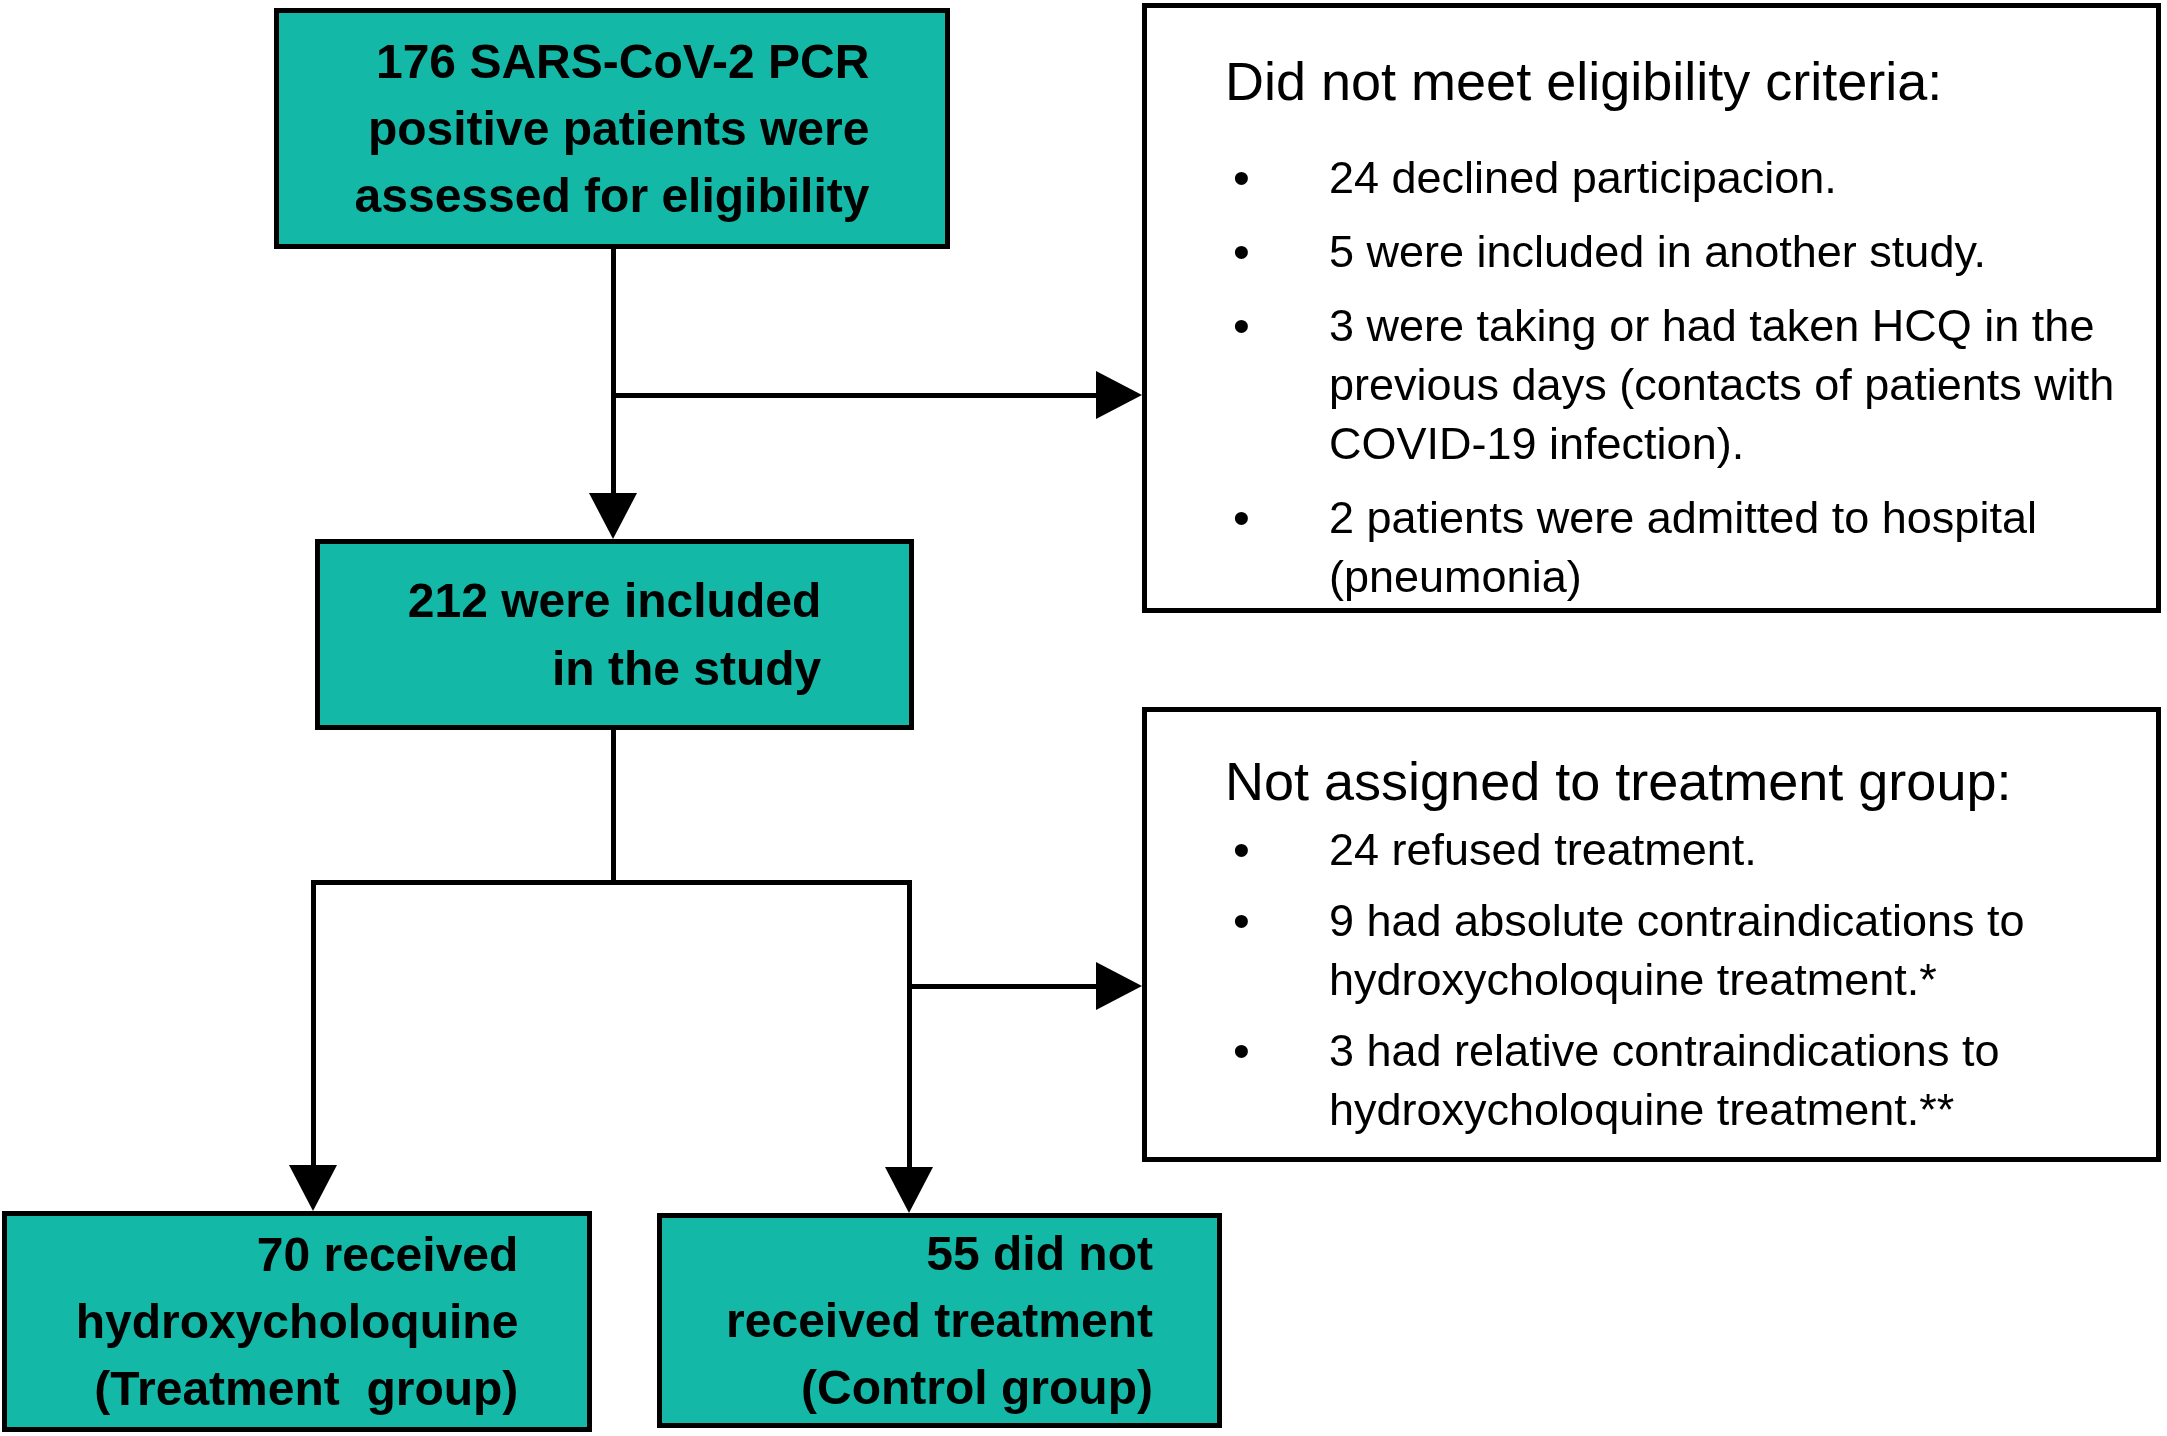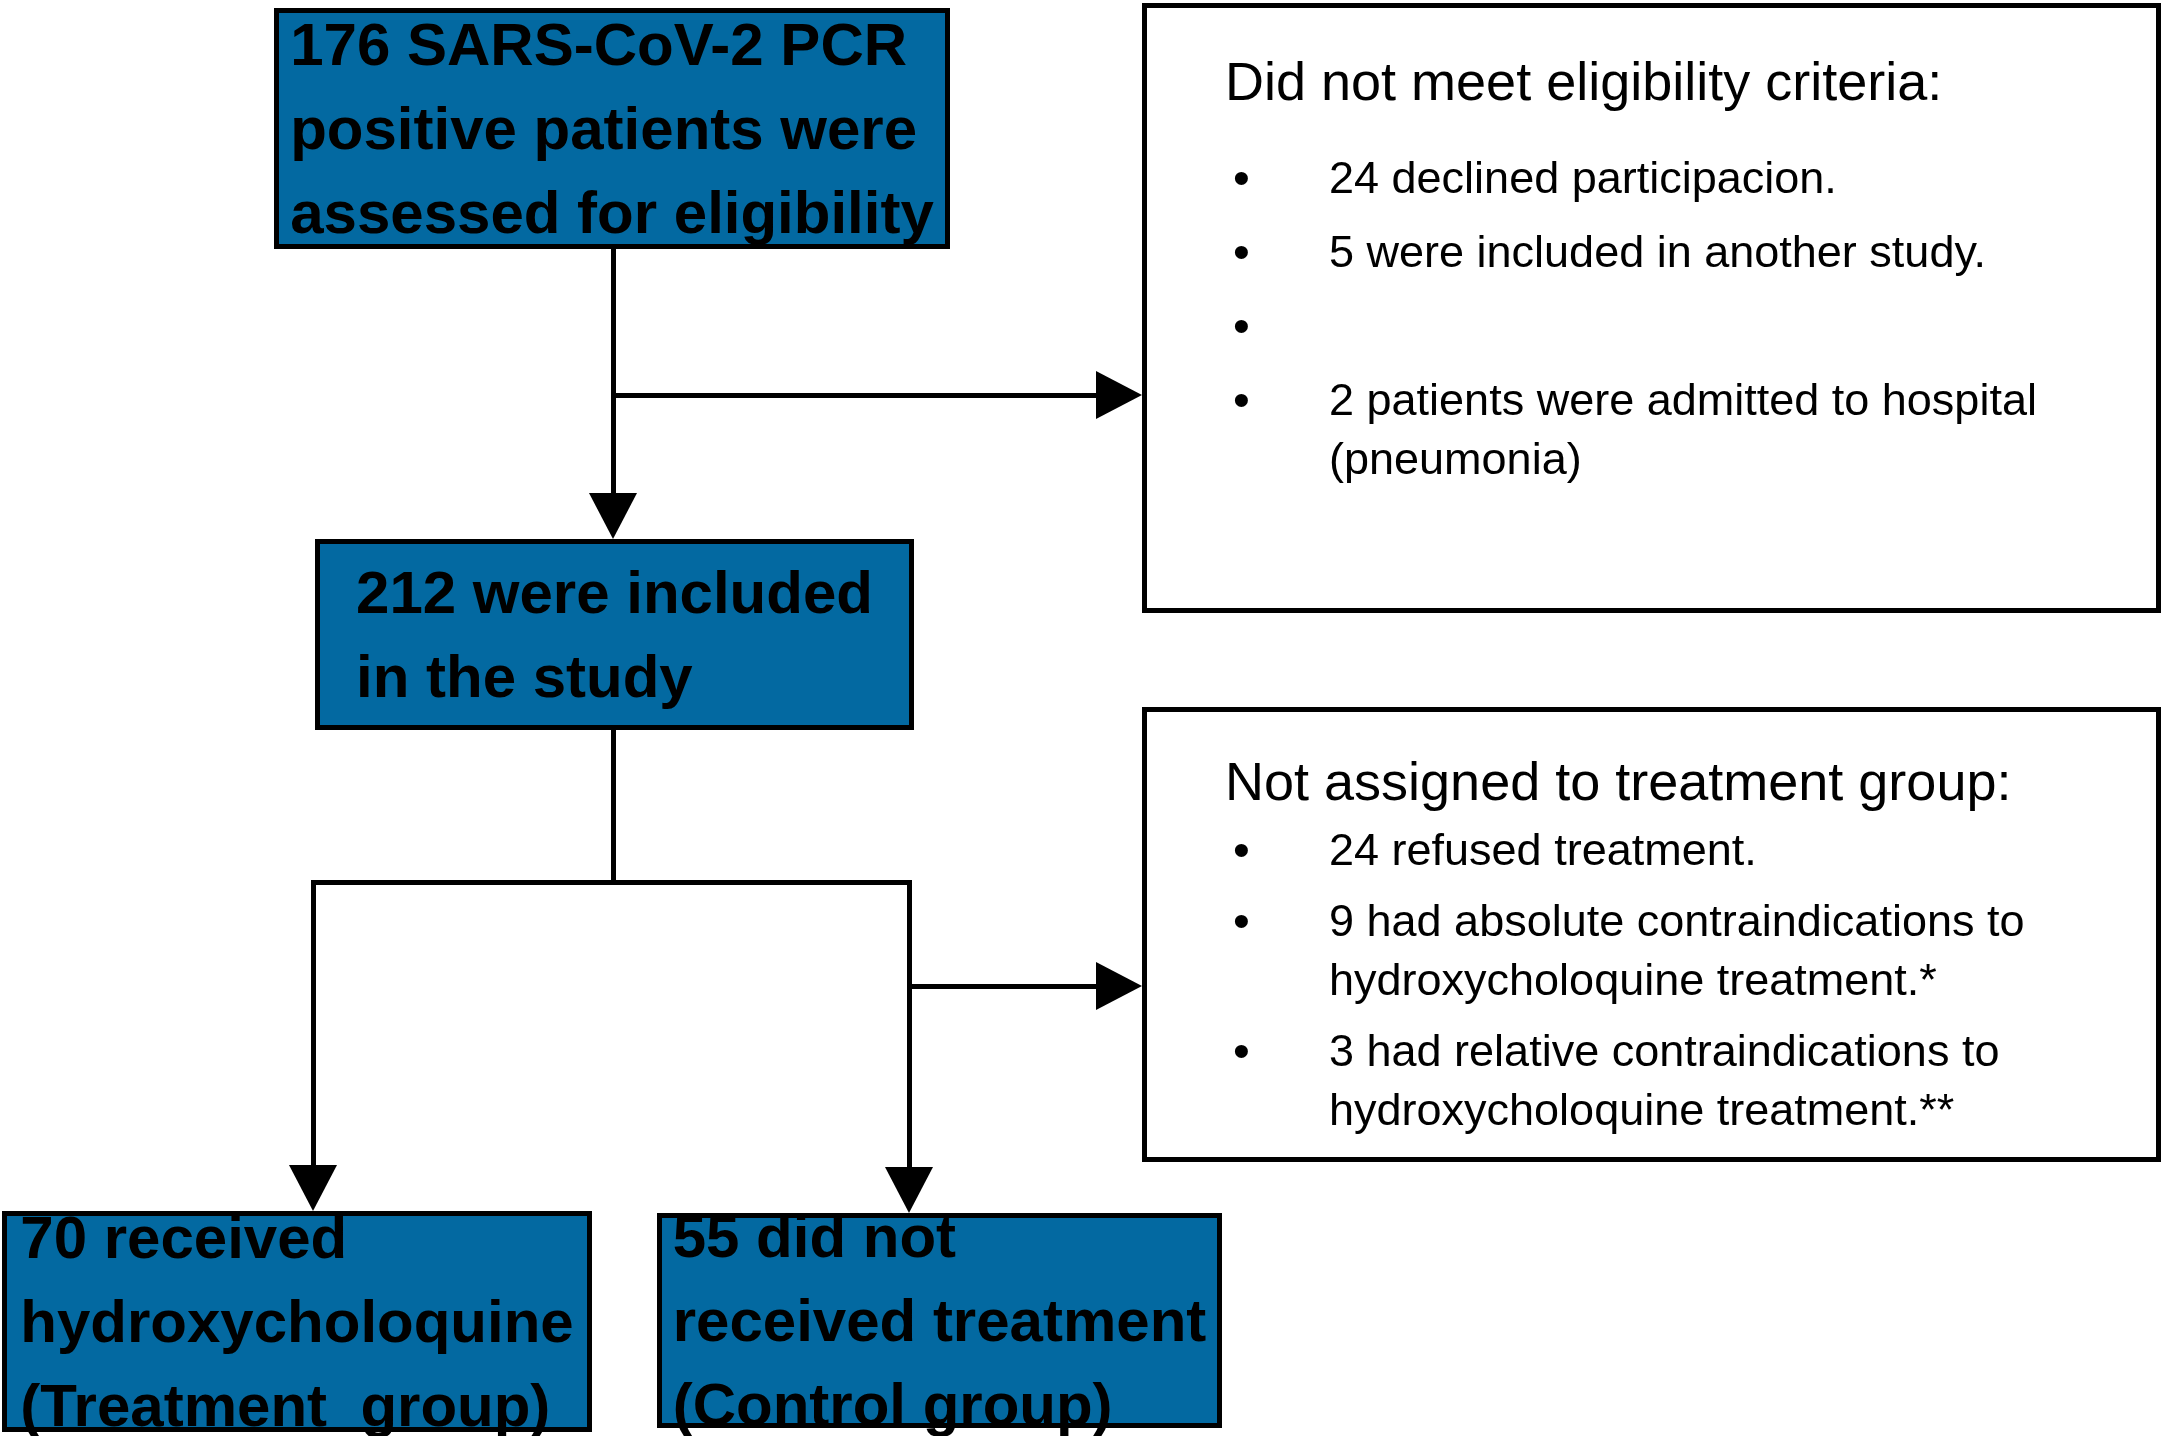--- a/index.html
+++ b/index.html
@@ -12,27 +12,27 @@
     color:#000000;
     overflow:hidden;
   }
   
   .box{
     position:absolute;
     box-sizing:border-box;
     border:5px solid #000000;
   }
   .gray{
-    background:#0369a1;
+    background:#14b8a6;
     display:flex;
     align-items:center;
     justify-content:center;
-    text-align:left;
+    text-align:right;
     font-weight:bold;
-    font-size:60px;
+    font-size:48px;
     line-height:1.40;
     white-space:pre-wrap;
   }
   .white{
     background:#ffffff;
   }
   .white .wtitle{
     font-size:54px;
     font-weight:400;
     margin:0;
@@ -108,20 +108,21 @@
       <li>
         <span class="dot">•</span>
         <span class="itxt">24 declined participacion.</span>
       </li>
       <li>
         <span class="dot">•</span>
         <span class="itxt">5 were included in another study.</span>
       </li>
       <li>
         <span class="dot">•</span>
+        <span class="itxt">3 were taking or had taken HCQ in the previous days (contacts of patients with COVID-19 infection).</span>
       </li>
       <li>
         <span class="dot">•</span>
         <span class="itxt">2 patients were admitted to hospital (pneumonia)</span>
       </li>
     </ul>
   </div>
 
   <div class="box white" id="box-not-assigned" style="left:1142px;top:707px;width:1019px;height:455px;">
     <p class="wtitle">Not assigned to treatment group:</p>

